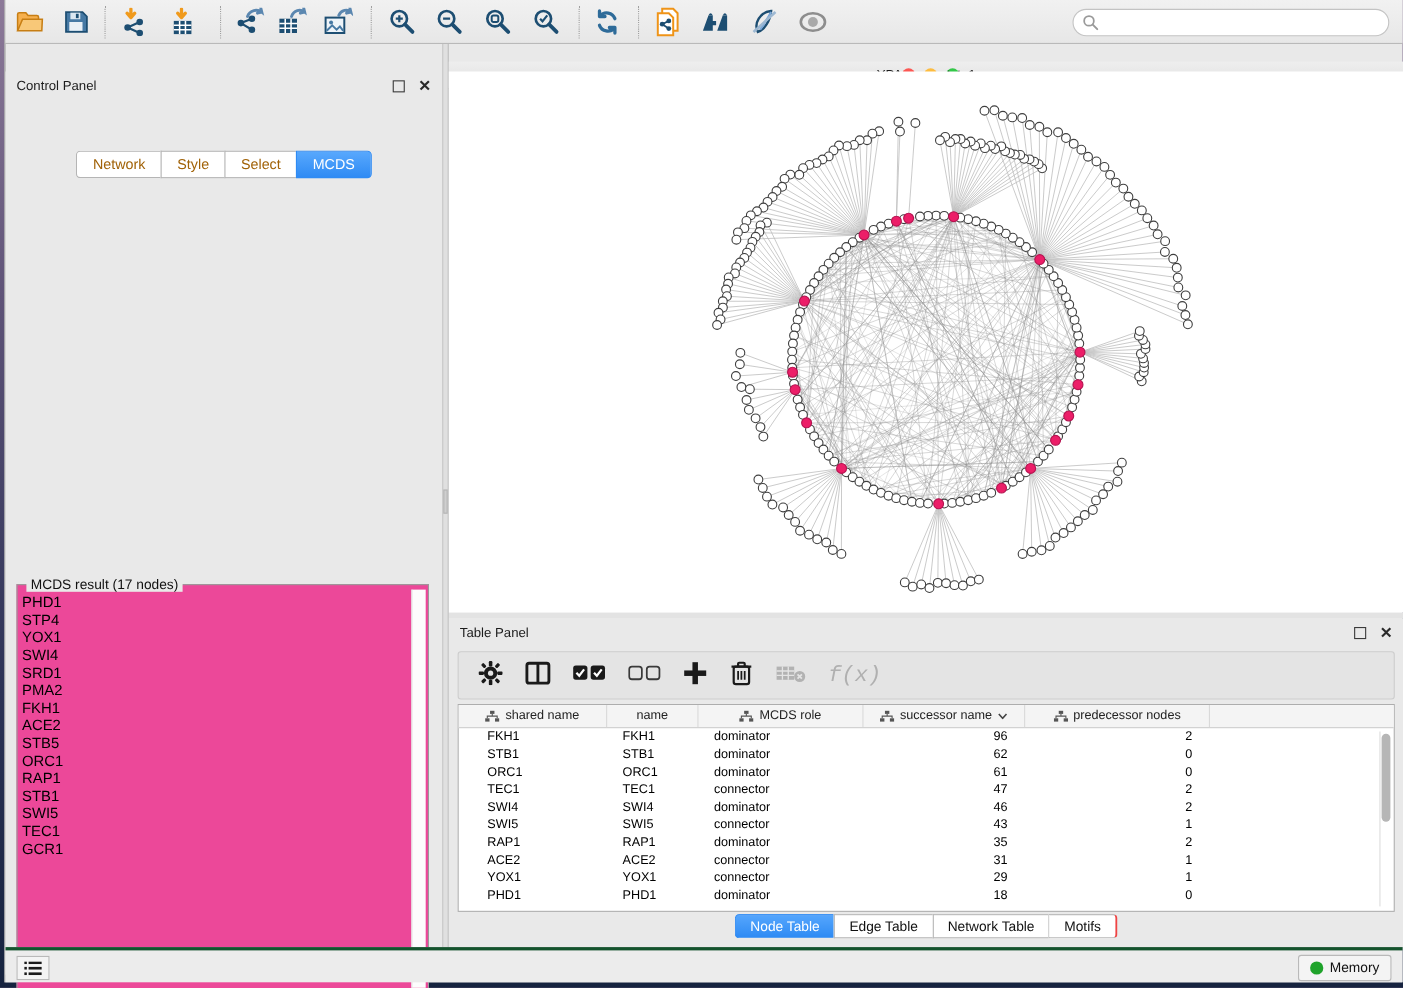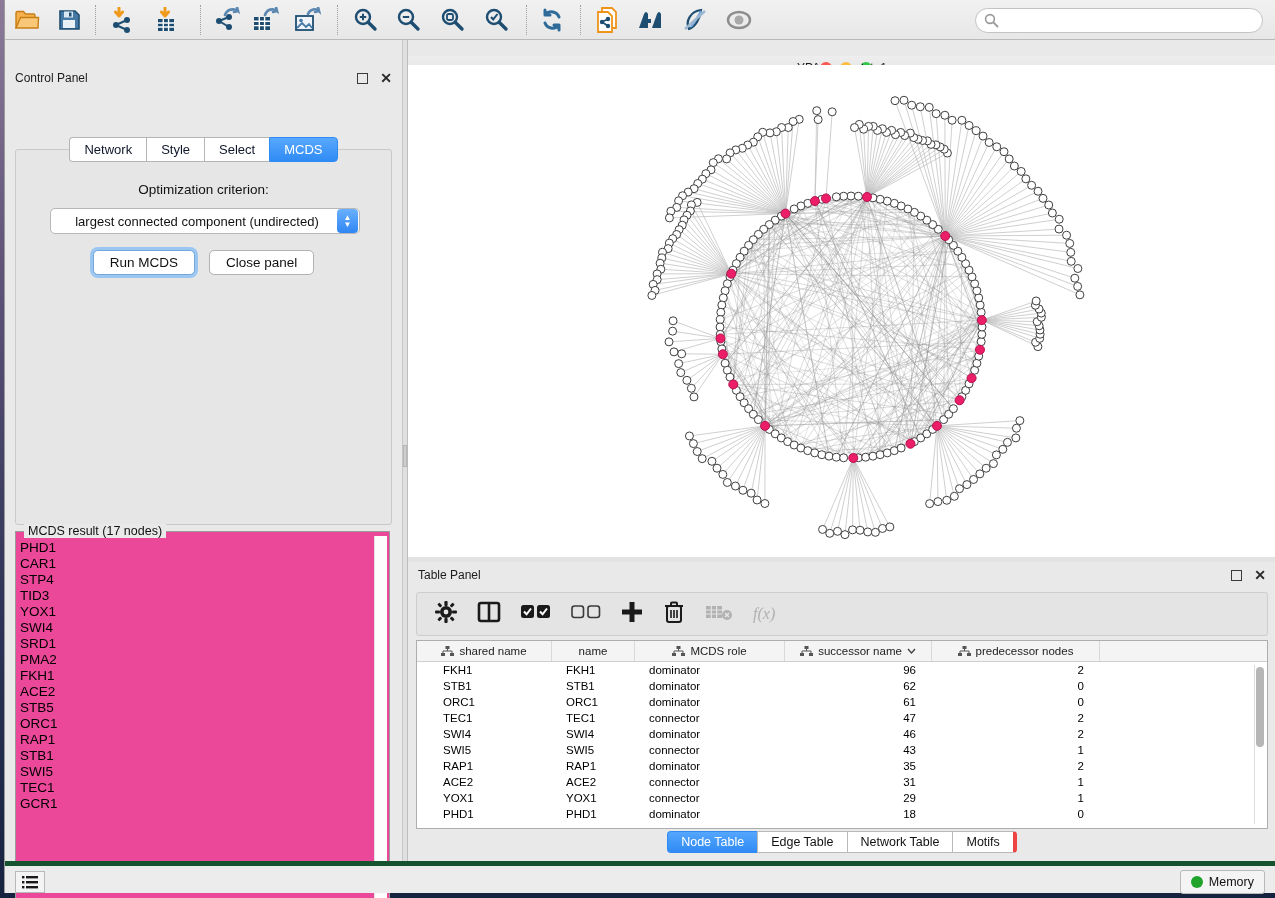--- a/index.html
+++ b/index.html
@@ -25,21 +25,21 @@
   #control-panel { position:absolute; left:0; top:40px; width:397px; height:821px;
     background:#e9e9e9;margin-top:25px; }
   .panel-title-row { position:absolute; left:0; top:0; width:100%; height:26px;
     display:flex; align-items:center; padding:0 10px; font-size:12px; color:#1c1c1c; }
   .panel-title-row .spacer { flex:1; }
   .float-btn { width:11px; height:11px; border:1.5px solid #3a3a3a; margin-right:12px; }
   .close-btn { font-size:14px; font-weight:bold; color:#2a2a2a; line-height:11px; }
 
   #cp-tabs { position:absolute; left:0; top:72px; width:100%; display:flex; justify-content:center; z-index:3; }
   .cp-tab { font-size:13px; padding:4px 14px; background:#fff; border:1px solid #b5b5b5;
-    border-right:none; color:#0f172a; }
+    border-right:none; color:#a16207; }
   .cp-tab:first-child { border-radius:4px 0 0 4px; }
   .cp-tab:last-child { border-right:1px solid #b5b5b5; border-radius:0 4px 4px 0; }
   .cp-tab.active { background:linear-gradient(180deg,#58a8fd,#2f8bf4); color:#fff; border-color:#2f8bf4; }
 
   #cp-content { position:absolute; left:10px; top:84px; width:377px; height:376px;
     background:#e6e6e6; border:1px solid #c9c9c9; border-radius:3px; }
   #opt-label { position:absolute; left:0; top:32px; width:100%; text-align:center;
     font-size:13.5px; color:#111; }
   #criterion-select { position:absolute; left:34px; top:58px; width:310px; height:26px;
     background:#fff; border:1px solid #b7b7b7; border-radius:5px; display:flex; align-items:center; }
@@ -74,21 +74,21 @@
   .tl { width:12px; height:12px; border-radius:50%; margin-left:8px; }
   #net-title { position:absolute; left:0; width:100%; text-align:center; font-size:12px; color:#1b1b1b; }
   #net-canvas { position:absolute; left:0; top:25px; width:868px; height:492px; background:#fff; }
 
   
   #h-splitter { position:absolute; left:403px; top:557px; width:868px; height:5px; background:#e3e3e3; }
   #table-panel { position:absolute; left:403px; top:562px; width:868px; height:299px; background:#e9e9e9; }
   #tp-toolbar { position:absolute; left:8px; top:30px; right:8px; height:44px;
     background:#e4e4e4; border:1px solid #cdcdcd; border-radius:3px;
     display:flex; align-items:center; gap:20px; padding-left:18px; }
-  .fx-label { font-size:16px; font-style:italic; color:#b0b0b0; font-family:Liberation Serif, serif; }
+  .fx-label { font-size:20px; font-style:italic; color:#b0b0b0; font-family:Liberation Mono, monospace; }
 
   #node-table { position:absolute; left:8px; top:78px; right:8px; height:189px;
     background:#fff; border:1px solid #adadad; }
   .tgrid { display:grid; grid-template-columns:135px 83px 150px 147px 168px 1fr; }
   #tbl-header { border-bottom:1px solid #cfcfcf; background:#f4f4f4; height:21px; }
   #tbl-header .hcell { display:flex; align-items:center; justify-content:center; gap:5px;
     font-size:11.5px; color:#222; border-right:1px solid #d9d9d9; position:relative; }
   #tbl-header .hcell:last-child { border-right:none; }
   .trow { height:16px; }
   .trow .cell { font-size:11.5px; color:#000; display:flex; align-items:center; }
@@ -96,26 +96,26 @@
   .cell.txt2 { padding-left:14px; }
   .cell.num { justify-content:flex-end; padding-right:16px; }
   #tbl-scroll { position:absolute; right:2px; top:24px; width:11px; bottom:4px;
     background:#fff; border-left:1px solid #ddd; }
   #tbl-thumb { position:absolute; left:1px; top:2px; width:8px; height:80px; background:#b6b6b6; border-radius:4px; }
 
   #tp-tabs { position:absolute; left:0; bottom:8px; width:100%; display:flex; justify-content:center; }
   .tp-tab { font-size:12.5px; padding:3px 13px; background:#fff; border:1px solid #b9b9b9;
     border-right:none; color:#111; }
   .tp-tab:first-child { border-radius:4px 0 0 4px; }
-  .tp-tab:last-child { border-right:4px solid #ef4444; border-radius:0 4px 4px 0; }
+  .tp-tab:last-child { border-right:2px solid #ef4444; border-radius:0 4px 4px 0; }
   .tp-tab.active { background:linear-gradient(180deg,#55a6fd,#2f8bf4); color:#fff; border-color:#2f8bf4; }
 
   
   #status-bar { position:absolute; left:0; top:861px; width:100%; height:32px;
-    background:#ececec; border-top:5px solid #14532d; }
+    background:#ececec; border-top:3px solid #14532d; }
   #status-list-btn { position:absolute; left:10px; top:5px; width:30px; height:22px;
     background:#f4f4f4; border:1px solid #b9b9b9; display:flex; align-items:center; justify-content:center; }
   #memory-btn { position:absolute; right:10px; top:4px; height:24px; padding:0 10px;
     background:#f4f4f4; border:1px solid #b9b9b9; border-radius:3px;
     display:flex; align-items:center; gap:6px; font-size:12.5px; color:#111; }
   #memory-dot { width:12px; height:12px; border-radius:50%; }
 </style>
 </head>
 <body>
 
@@ -262,42 +262,26 @@
       <span class="close-btn">✕</span>
     </div>
 
     <div id="cp-tabs">
       <span class="cp-tab">Network</span>
       <span class="cp-tab">Style</span>
       <span class="cp-tab">Select</span>
       <span class="cp-tab active">MCDS</span>
     </div>
 
-    <div id="cp-content">
-      <div id="opt-label">Optimization criterion:</div>
-      <div id="criterion-select">
-        <span class="val">largest connected component (undirected)</span>
-        <span class="stepper">
-            <span>▲</span>
-            <span>▼</span>
-          </span>
-      </div>
-      <div id="run-row">
-        <button class="mac-btn focused">Run MCDS</button>
-        <button class="mac-btn">Close panel</button>
-      </div>
-    </div>
 
     <div id="mcds-group">
       <span class="legend">MCDS result (17 nodes)</span>
       <div id="mcds-list">
           <div>PHD1</div>
-          <div>CAR1</div>
           <div>STP4</div>
-          <div>TID3</div>
           <div>YOX1</div>
           <div>SWI4</div>
           <div>SRD1</div>
           <div>PMA2</div>
           <div>FKH1</div>
           <div>ACE2</div>
           <div>STB5</div>
           <div>ORC1</div>
           <div>RAP1</div>
           <div>STB1</div>

